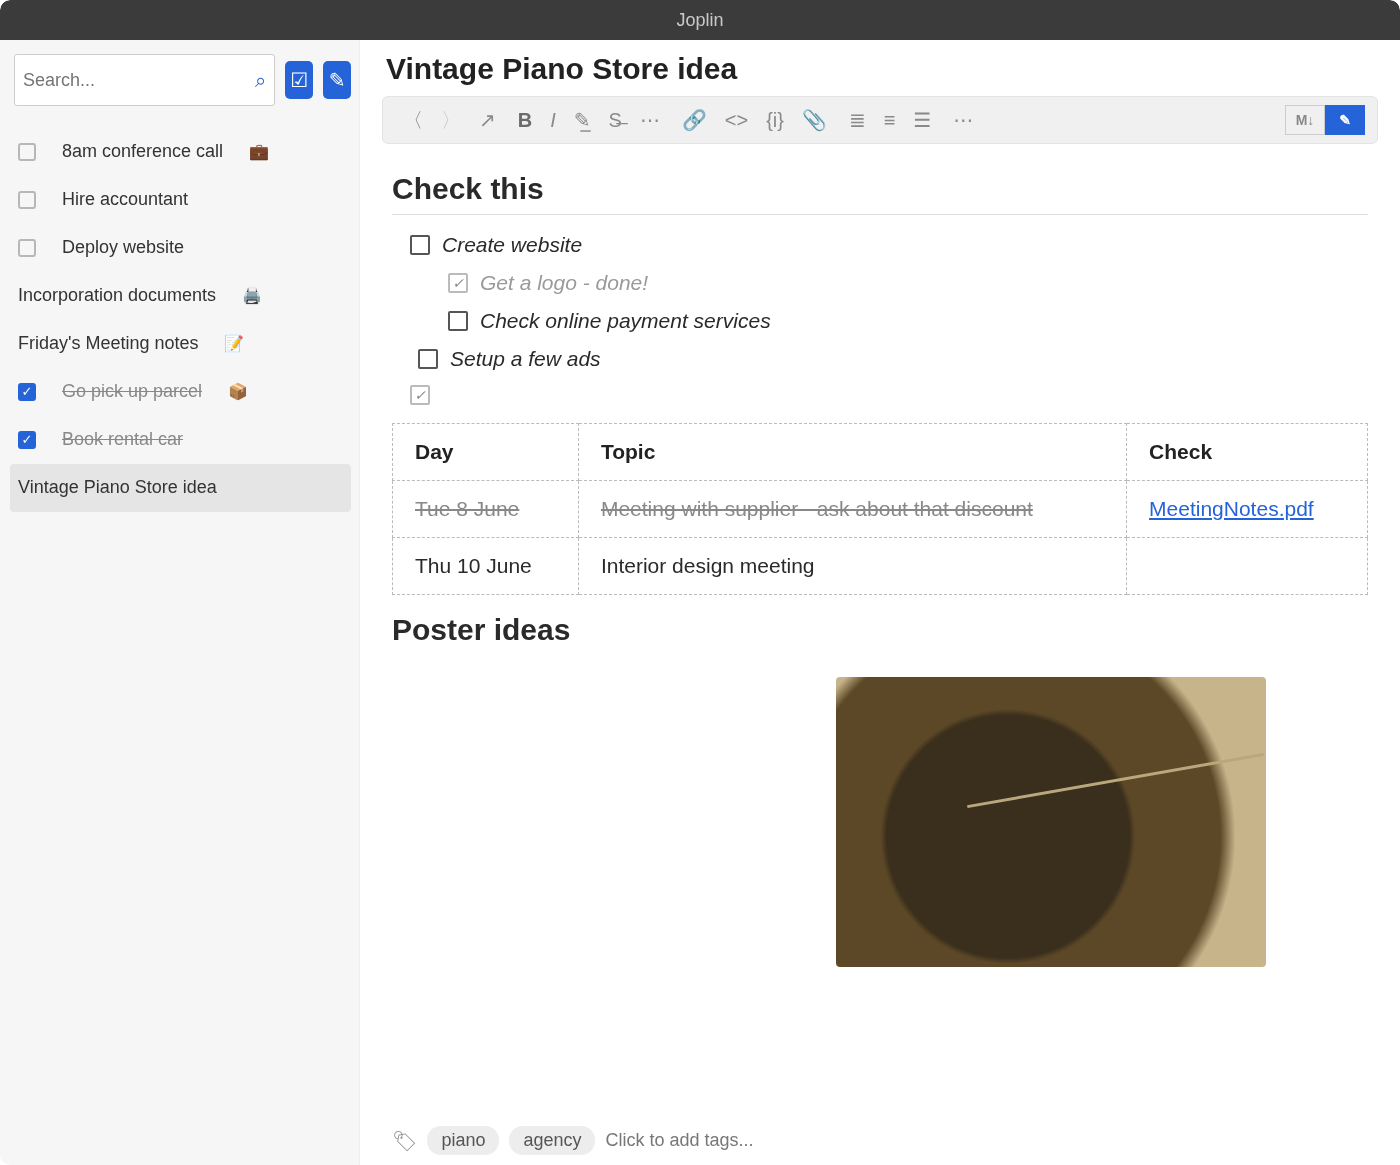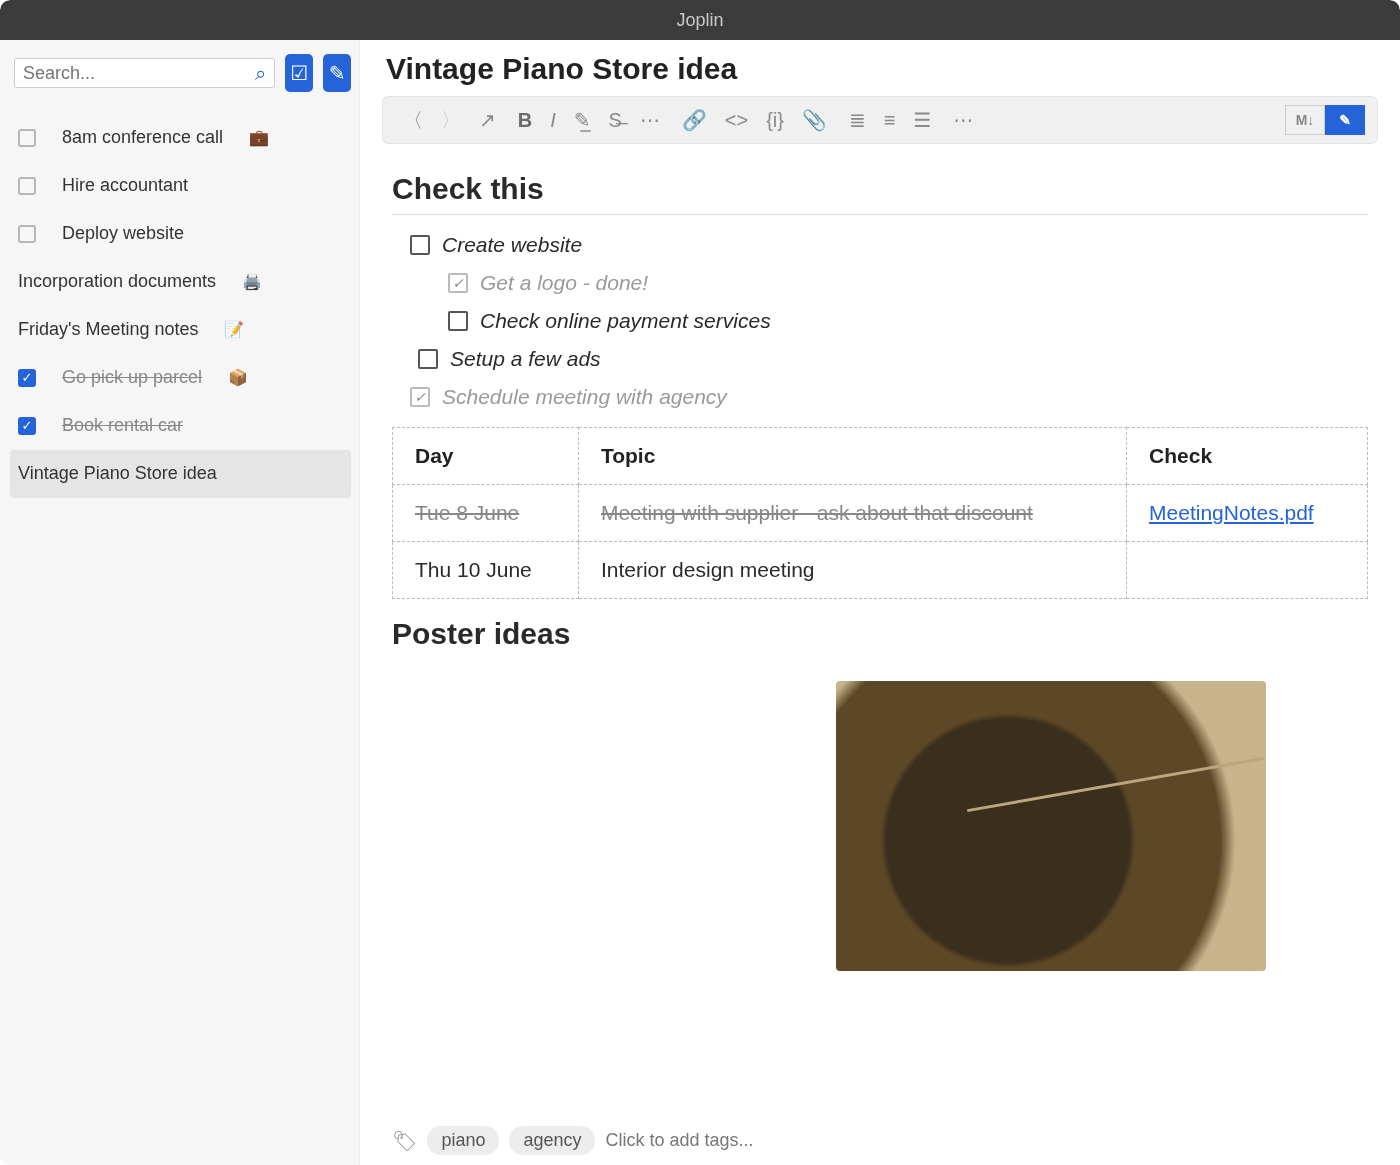--- a/index.html
+++ b/index.html
@@ -1,21 +1,21 @@
 <!DOCTYPE html>
 <html><head>
 <meta charset="utf-8">
 <style>
   * { margin:0; padding:0; box-sizing:border-box; font-family: -apple-system, BlinkMacSystemFont, "Segoe UI", Helvetica, Arial, sans-serif; }
   body { width:1400px; height:1165px; background:#fff; overflow:hidden; border-radius:10px; }
   .titlebar { height:40px; background:#3b3b3c; color:#c9c9c9; display:flex; align-items:center; justify-content:center; font-size:18px; border-radius:10px 10px 0 0; }
   .wrap { display:flex; height:calc(100% - 40px); }
   .sidebar { width:360px; background:#f6f6f6; border-right:1px solid #eee; padding:14px 8px 0 14px; }
   .search-row { display:flex; align-items:center; gap:10px; }
-  .search { flex:1; display:flex; align-items:center; background:#fff; border:1px solid #ccc; border-radius:3px; padding:4px 8px; height:30px; }
+  .search { flex:1; display:flex; align-items:center; background:#fff; border:1px solid #ccc; border-radius:3px; padding:4px 8px; height:52px; }
   .search input { flex:1; border:none; outline:none; font-size:18px; color:#555; }
   .search-icon { color:#2563d8; font-size:20px; }
   .sqbtn { width:38px; height:38px; border-radius:5px; background:#2563d8; display:flex; align-items:center; justify-content:center; color:#fff; font-size:20px; cursor:pointer; }
   .notelist { margin-top:22px; }
   .nl-item { display:flex; align-items:center; gap:26px; padding:13px 4px; border-bottom:1px solid transparent; cursor:pointer; font-size:18px; color:#333; }
   .nl-item.selected { background:#e5e5e5; border-radius:4px; padding-left:8px; margin-left:-4px; }
   .chk { width:18px; height:18px; border:2px solid #b7b7b7; border-radius:3px; display:inline-flex; align-items:center; justify-content:center; flex-shrink:0; }
   .chk.checked { background:#2563d8; border-color:#2563d8; color:#fff; font-size:13px; }
   .strike { text-decoration:line-through; color:#888; }
   .emoji { font-size:16px; }
@@ -160,21 +160,20 @@
           <div class="ck-item" style="margin-left: 38px;">
             <span class="chk2 empty"></span>
             <span class="txt">Check online payment services</span>
           </div>
           <div class="ck-item" style="margin-left: 8px;">
             <span class="chk2 empty"></span>
             <span class="txt">Setup a few ads</span>
           </div>
           <div class="ck-item done" style="margin-left: 0px;">
             <span class="chk2">✓</span>
-            <span class="txt">Schedule meeting with agency</span>
           </div>
         </div>
 
       <table class="mt">
         <thead>
             <tr>
           <th>Day</th>
           <th>Topic</th>
           <th>Check</th>
         </tr>

